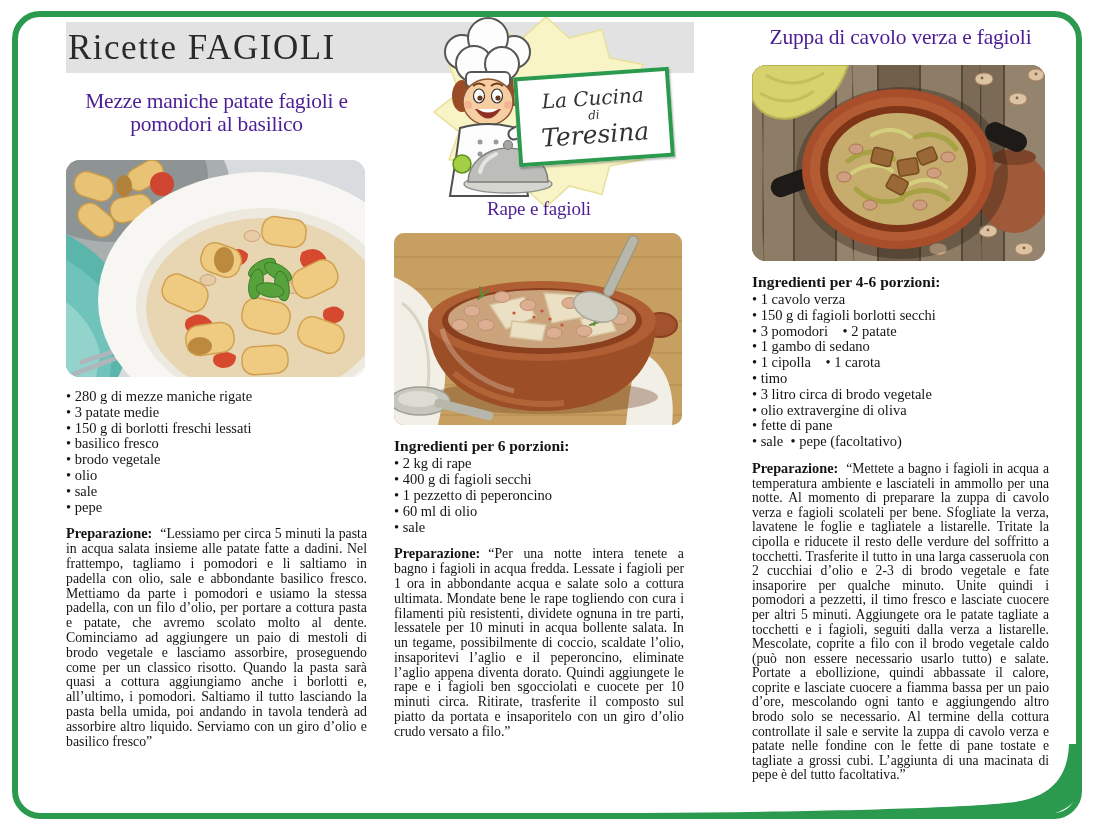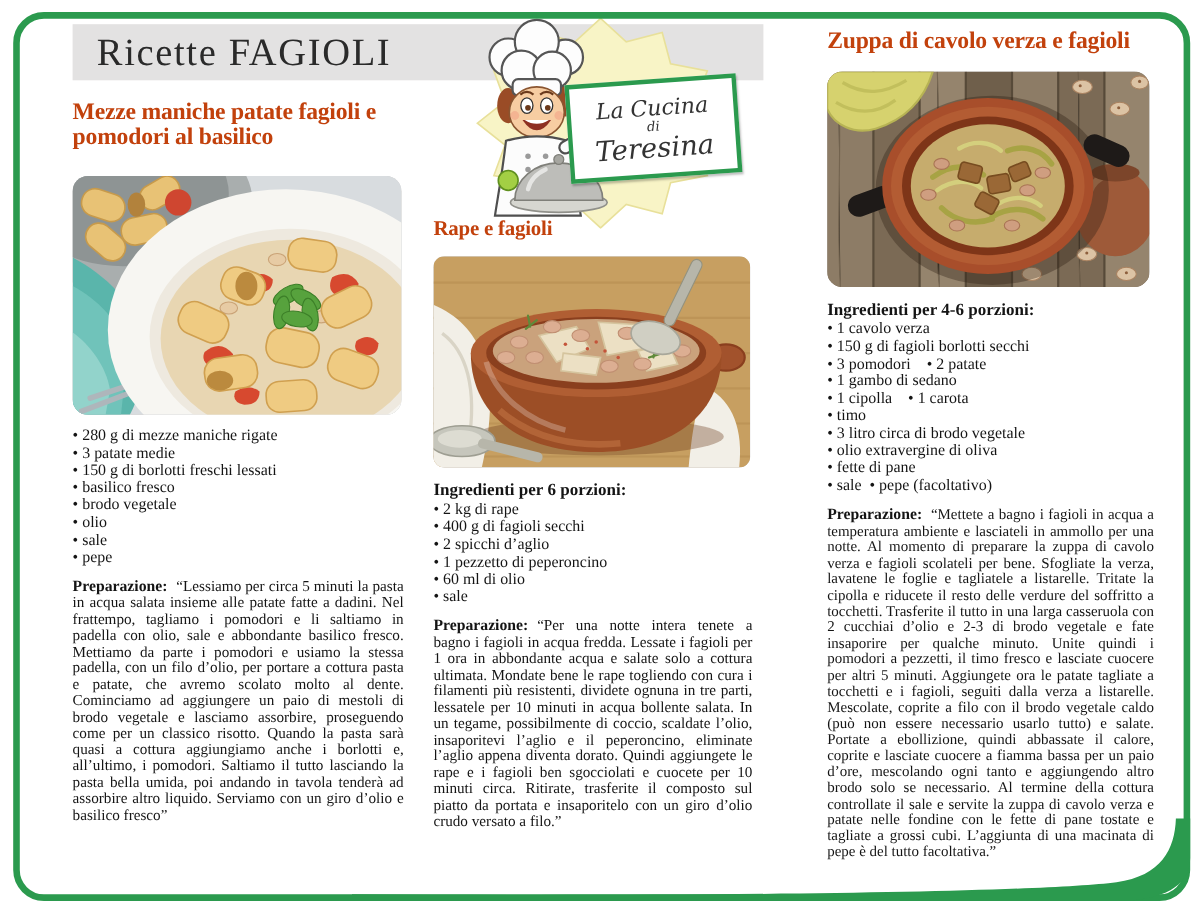--- a/index.html
+++ b/index.html
@@ -9,42 +9,42 @@
   }
   
   .frame {
     position:absolute; left:12px; top:11px; width:1070px; height:808px;
     box-sizing:border-box; border:6px solid #2b9a4e; border-radius:28px;
   }
   .swoosh { position:absolute; left:0; top:0; width:1093px; height:829px; pointer-events:none; }
   
   .header-bar {
     position:absolute; left:66px; top:22px; width:628px; height:51px;
-    background:#e3e2e2; display:flex; align-items:center; padding-left:22px; box-sizing:border-box;
+    background:#e3e2e2; display:flex; align-items:center; padding-left:2px; box-sizing:border-box;
   }
   .page-title { font-size:35px; letter-spacing:1.5px; color:#2a2a2a; white-space:nowrap; }
   
   .logo { position:absolute; left:396px; top:12px; width:290px; height:196px; }
   .logo svg { position:absolute; left:0; top:0; display:block; }
   .sign {
     position:absolute; left:120px; top:60px; width:148px; height:82px;
     background:#ffffff; border:4px solid #2b9a4e; transform:rotate(-4deg);
     box-shadow:1px 2px 2px rgba(0,0,0,.25);
     display:flex; flex-direction:column; align-items:center; justify-content:center;
     font-family:"DejaVu Serif", serif; font-style:italic; color:#333; line-height:1;
   }
   .sign .l1 { font-size:20px; }
   .sign .l2 { font-size:12px; margin:1px 0; }
   .sign .l3 { font-size:25px; }
   
   .col { position:absolute; }
   #col-left  { left:66px;  top:90px;  width:301px; }
   #col-mid   { left:394px; top:199px; width:290px; }
   #col-right { left:752px; top:26px;  width:297px; }
-  .recipe-title { font-size:21.5px; font-weight:bold; line-height:1.07; color:#c2410c; margin:0; letter-spacing:-0.2px; }
+  .recipe-title { font-size:21.5px; font-weight:normal; line-height:1.07; color:#4c1d95; margin:0; letter-spacing:-0.2px;text-align:center; }
   #col-left  .recipe-title { margin-bottom:24px; }
   #col-mid   .recipe-title { margin-bottom:14px; font-size:19px; }
   #col-right .recipe-title { margin-bottom:16px; }
   .photo { border-radius:14px; overflow:hidden; position:relative; background:#ccc; }
   .photo svg { display:block; }
   #photo-left  { width:299px; height:217px; }
   #photo-mid   { width:288px; height:192px; border-radius:10px; }
   #photo-right { width:293px; height:196px; }
   .ingredients { margin-top:12px;font-family:Liberation Serif, serif; }
   .ing-heading { font-size:15.5px; font-weight:bold; margin:0; }
@@ -253,21 +253,20 @@
         <ellipse cx="26" cy="168" rx="30" ry="14" fill="#c6c6bc" stroke="#9e9e92" stroke-width="1.5"></ellipse>
         <ellipse cx="24" cy="166" rx="20" ry="8" fill="#dddcd2"></ellipse>
         <rect x="40" y="172" width="60" height="9" rx="4" transform="rotate(14 70 176)" fill="#b7b6aa"></rect>
       </svg>
     </div>
     <div class="ingredients">
       <h3 class="ing-heading">Ingredienti per 6 porzioni:</h3>
       <ul class="ing-list">
         <li>2 kg di rape</li>
         <li>400 g di fagioli secchi</li>
-        <li>2 spicchi d’aglio</li>
         <li>1 pezzetto di peperoncino</li>
         <li>60 ml di olio</li>
         <li>sale</li>
       </ul>
     </div>
     <p class="prep"><b>Preparazione:</b><span>“Per una notte intera tenete a bagno i fagioli in acqua fredda. Lessate i fagioli per 1 ora in abbondante acqua e salate solo a cottura ultimata. Mondate bene le rape togliendo con cura i filamenti più resistenti, dividete ognuna in tre parti, lessatele per 10 minuti in acqua bollente salata. In un tegame, possibilmente di coccio, scaldate l’olio, insaporitevi l’aglio e il peperoncino, eliminate l’aglio appena diventa dorato. Quindi aggiungete le rape e i fagioli ben sgocciolati e cuocete per 10 minuti circa. Ritirate, trasferite il composto sul piatto da portata e insaporitelo con un giro d’olio crudo versato a filo.”</span></p>
   </section>
 
   <section class="col" id="col-right">
     <h2 class="recipe-title">Zuppa di cavolo verza e fagioli</h2>

